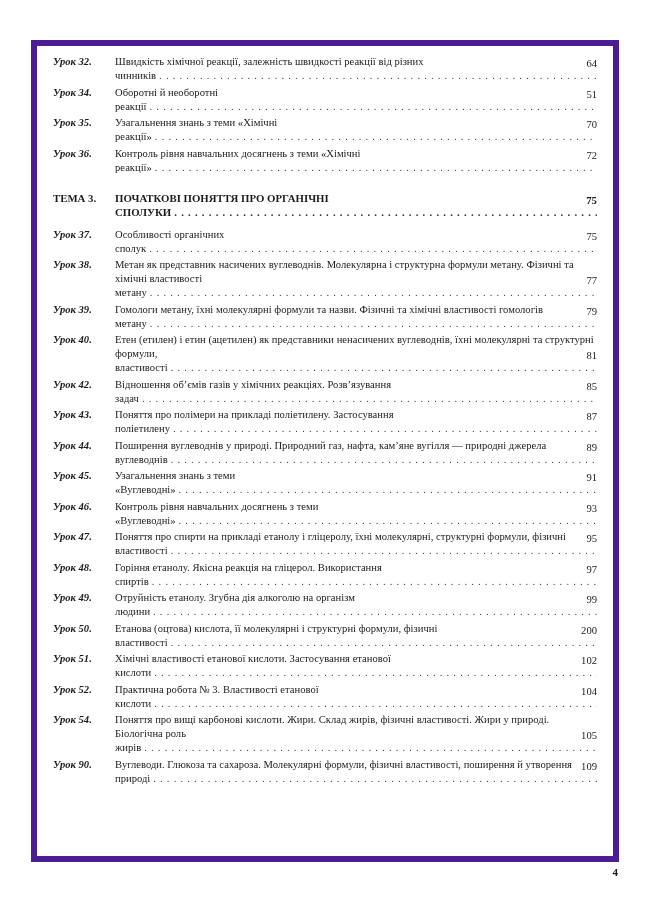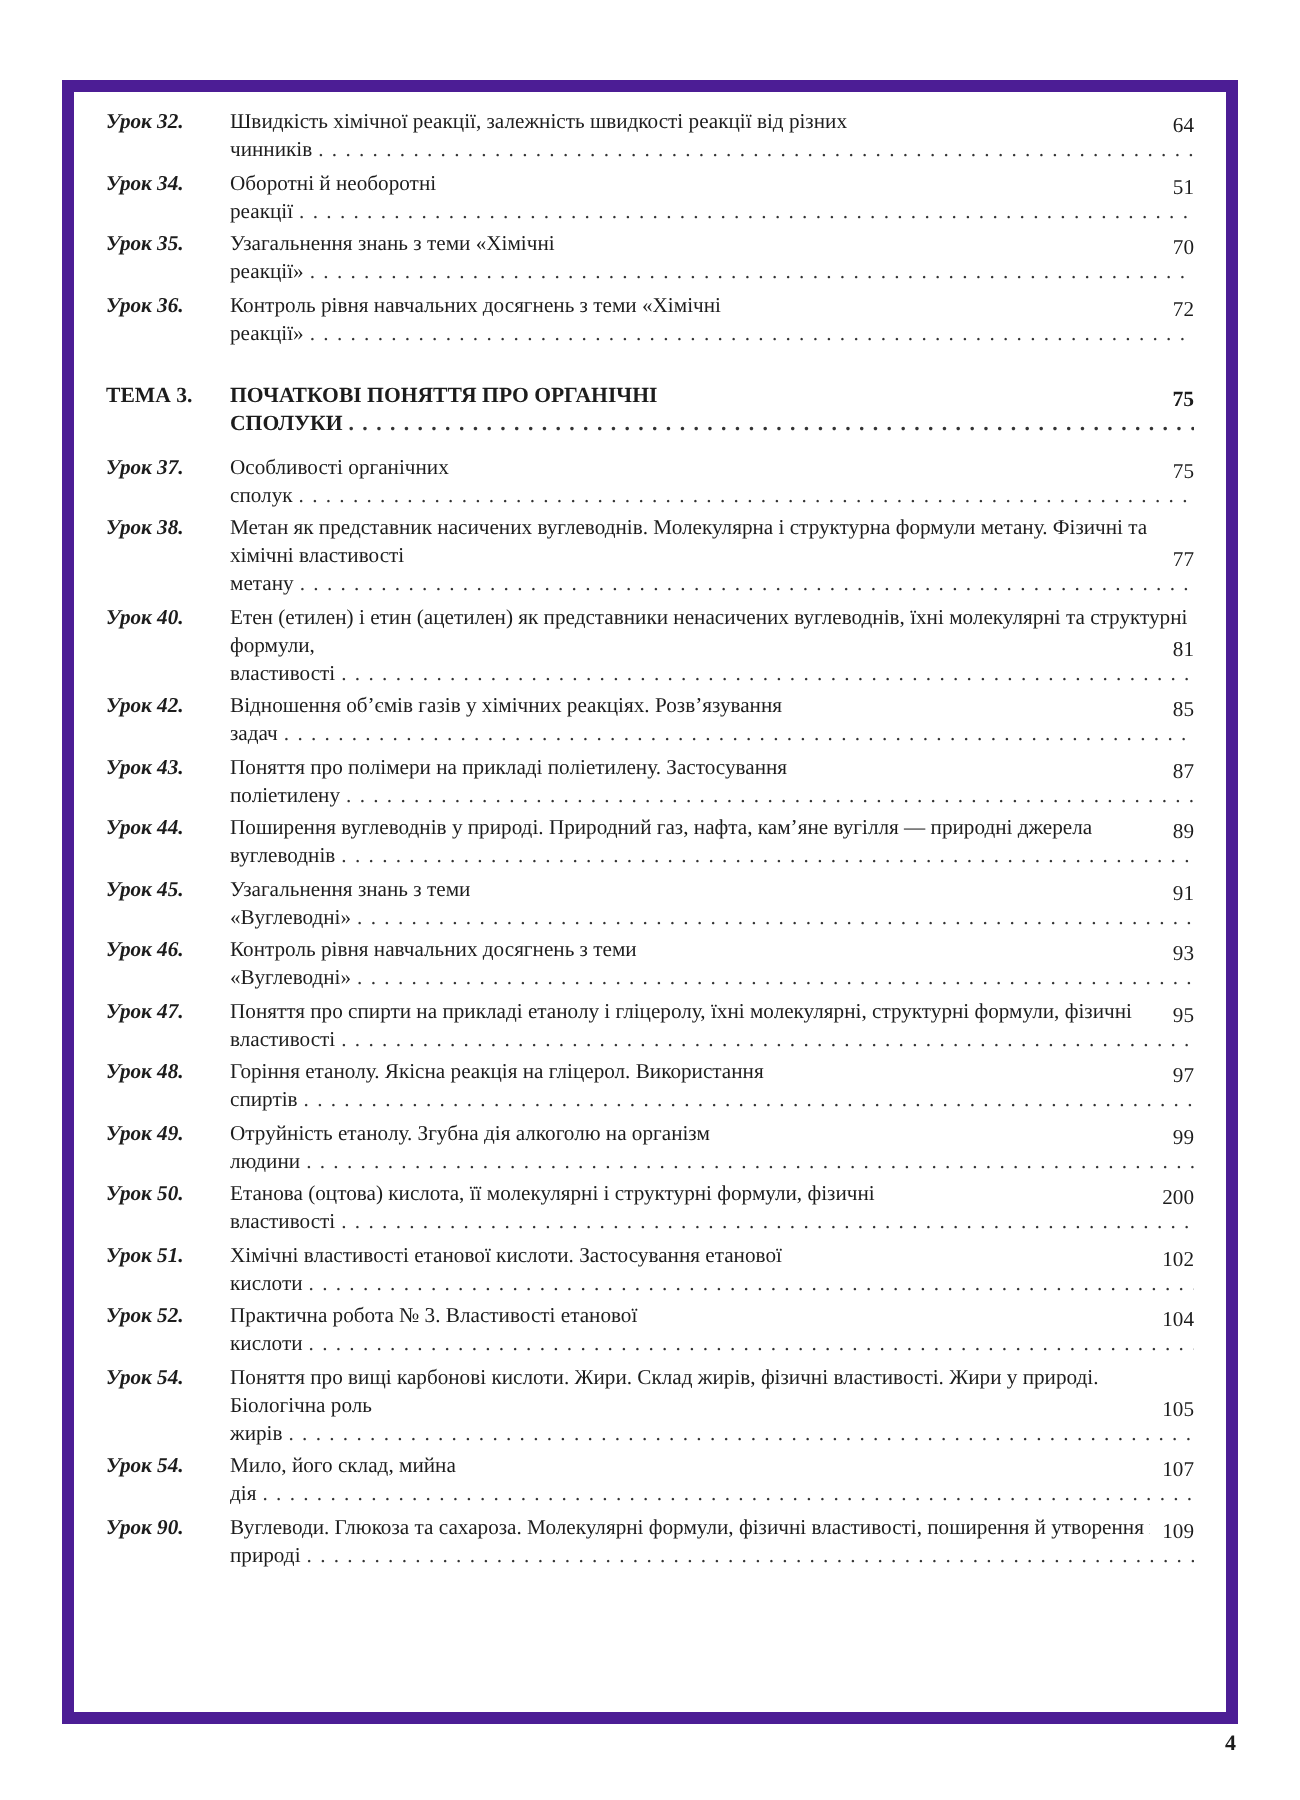--- a/index.html
+++ b/index.html
@@ -94,20 +94,21 @@
   <div class="entry lesson"><span class="label">Урок 35.</span><span class="title">Узагальнення знань з теми «Хімічні реакції»</span><span class="dots"></span><span class="pagenum">70</span></div>
 
   <div class="entry lesson"><span class="label">Урок 36.</span><span class="title">Контроль рівня навчальних досягнень з теми «Хімічні реакції»</span><span class="dots"></span><span class="pagenum">72</span></div>
 
   <div class="entry theme"><span class="label">ТЕМА 3.</span><span class="title">ПОЧАТКОВІ ПОНЯТТЯ ПРО ОРГАНІЧНІ СПОЛУКИ</span><span class="dots"></span><span class="pagenum">75</span></div>
 
   <div class="entry lesson"><span class="label">Урок 37.</span><span class="title">Особливості органічних сполук</span><span class="dots"></span><span class="pagenum">75</span></div>
 
   <div class="entry lesson"><span class="label">Урок 38.</span><span class="title">Метан як представник насичених вуглеводнів. Молекулярна і структурна формули метану. Фізичні та хімічні властивості метану</span><span class="dots"></span><span class="pagenum">77</span></div>
 
+  <div class="entry lesson"><span class="label">Урок 39.</span><span class="title">Гомологи метану, їхні молекулярні формули та назви. Фізичні та хімічні властивості гомологів метану</span><span class="dots"></span><span class="pagenum">79</span></div>
 
   <div class="entry lesson"><span class="label">Урок 40.</span><span class="title">Етен (етилен) і етин (ацетилен) як представники ненасичених вуглеводнів, їхні молекулярні та структурні формули, властивості</span><span class="dots"></span><span class="pagenum">81</span></div>
 
 
   <div class="entry lesson"><span class="label">Урок 42.</span><span class="title">Відношення об’ємів газів у хімічних реакціях. Розв’язування задач</span><span class="dots"></span><span class="pagenum">85</span></div>
 
   <div class="entry lesson"><span class="label">Урок 43.</span><span class="title">Поняття про полімери на прикладі поліетилену. Застосування поліетилену</span><span class="dots"></span><span class="pagenum">87</span></div>
 
   <div class="entry lesson"><span class="label">Урок 44.</span><span class="title">Поширення вуглеводнів у природі. Природний газ, нафта, кам’яне вугілля — природні джерела вуглеводнів</span><span class="dots"></span><span class="pagenum">89</span></div>
 
@@ -122,20 +123,19 @@
   <div class="entry lesson"><span class="label">Урок 49.</span><span class="title">Отруйність етанолу. Згубна дія алкоголю на організм людини</span><span class="dots"></span><span class="pagenum">99</span></div>
 
   <div class="entry lesson"><span class="label">Урок 50.</span><span class="title">Етанова (оцтова) кислота, її молекулярні і структурні формули, фізичні властивості</span><span class="dots"></span><span class="pagenum">200</span></div>
 
   <div class="entry lesson"><span class="label">Урок 51.</span><span class="title">Хімічні властивості етанової кислоти. Застосування етанової кислоти</span><span class="dots"></span><span class="pagenum">102</span></div>
 
   <div class="entry lesson"><span class="label">Урок 52.</span><span class="title">Практична робота № 3. Властивості етанової кислоти</span><span class="dots"></span><span class="pagenum">104</span></div>
 
   <div class="entry lesson"><span class="label">Урок 54.</span><span class="title">Поняття про вищі карбонові кислоти. Жири. Склад жирів, фізичні властивості. Жири у природі. Біологічна роль жирів</span><span class="dots"></span><span class="pagenum">105</span></div>
 
-  <div class="entry lesson"><span class="label">Урок 54.</span><span class="title">Мило, його склад, мийна дія</span><span class="dots"></span><span class="pagenum">107</span></div>
 
   <div class="entry lesson"><span class="label">Урок 90.</span><span class="title">Вуглеводи. Глюкоза та сахароза. Молекулярні формули, фізичні властивості, поширення й утворення в природі</span><span class="dots"></span><span class="pagenum">109</span></div>
 
 </div>
   </div>
   <div class="folio">4</div>
 </div>
 
 </body></html>

